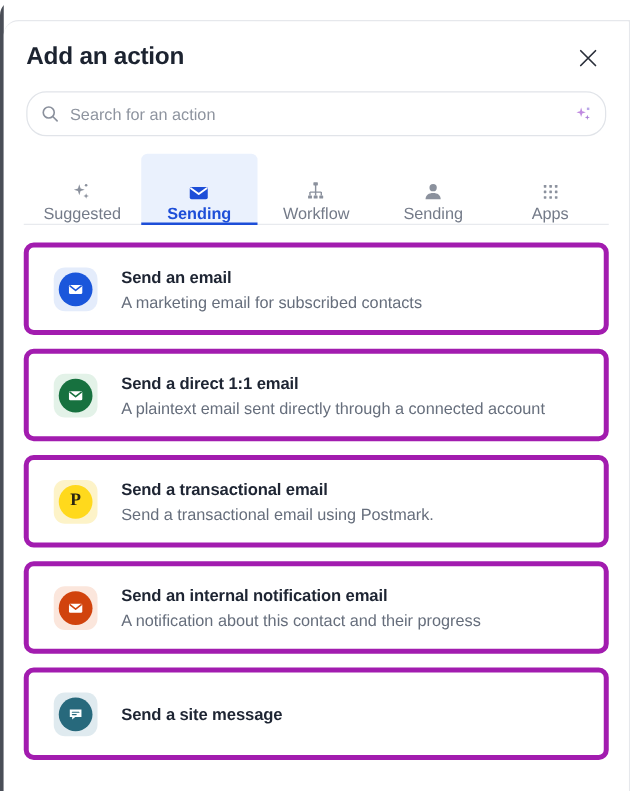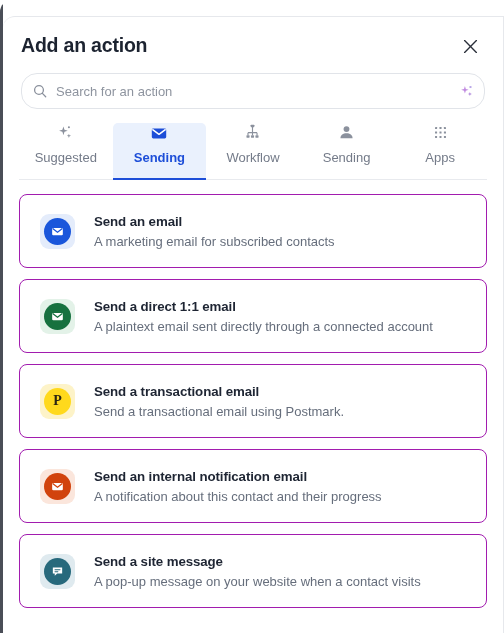--- a/index.html
+++ b/index.html
@@ -118,22 +118,22 @@
     border-bottom: 1px solid #e8eaee;
     height: 56px;
     box-sizing: border-box;
   }
   .tab {
     flex: 1 1 0;
     height: 56px;
     display: flex;
     flex-direction: column;
     align-items: center;
-    justify-content: flex-start;
-    gap: 8px;
+    justify-content: flex-end;
+    gap: 0;
     cursor: pointer;
     position: relative;
     box-sizing: border-box;
     border-top-left-radius: 5px;
     border-top-right-radius: 5px;
   }
   .tab .tab-icon {
     height: 19px;
     display: flex;
     align-items: center;
@@ -157,21 +157,21 @@
   }
 
   
   .list {
     margin: 14px 16px 0 16px;
     display: flex;
     flex-direction: column;
     gap: 11px;
   }
   .action-card {
-    border: 1px solid #a21caf;
+    border: 4px solid #a21caf;
     border-radius: 8px;
     background: #ffffff;
     height: 74px;
     display: flex;
     align-items: center;
     padding: 0 16px 0 20px;
     box-sizing: border-box;
     cursor: pointer;
   }
   .action-icon-box {
@@ -379,19 +379,18 @@
           <div class="action-icon-circle" style="background:#27697c;">
             <svg width="15" height="15" viewBox="0 0 18 18">
               <path d="M3.4 4.3 h11.2 v7.1 h-6.0 l-2.9 2.6 v-2.6 h-2.3 z" fill="#ffffff"></path>
               <rect x="5.3" y="6.4" width="7.4" height="1.15" rx="0.55" fill="#27697c"></rect>
               <rect x="5.3" y="8.6" width="4.8" height="1.15" rx="0.55" fill="#27697c"></rect>
             </svg>
           </div>
         </div>
         <div class="action-text">
           <div class="action-title">Send a site message</div>
-          <div class="action-desc">A pop-up message on your website when a contact visits</div>
         </div>
       </div>
 
     </div>
   </div>
 </div>
 
 </body></html>

